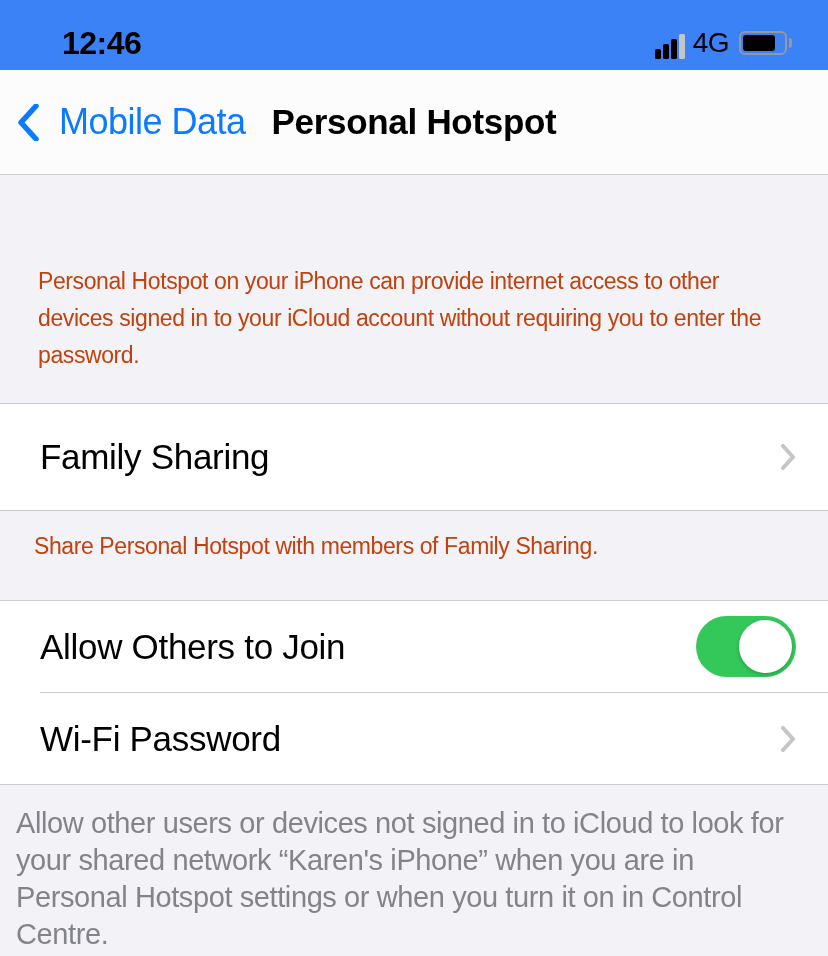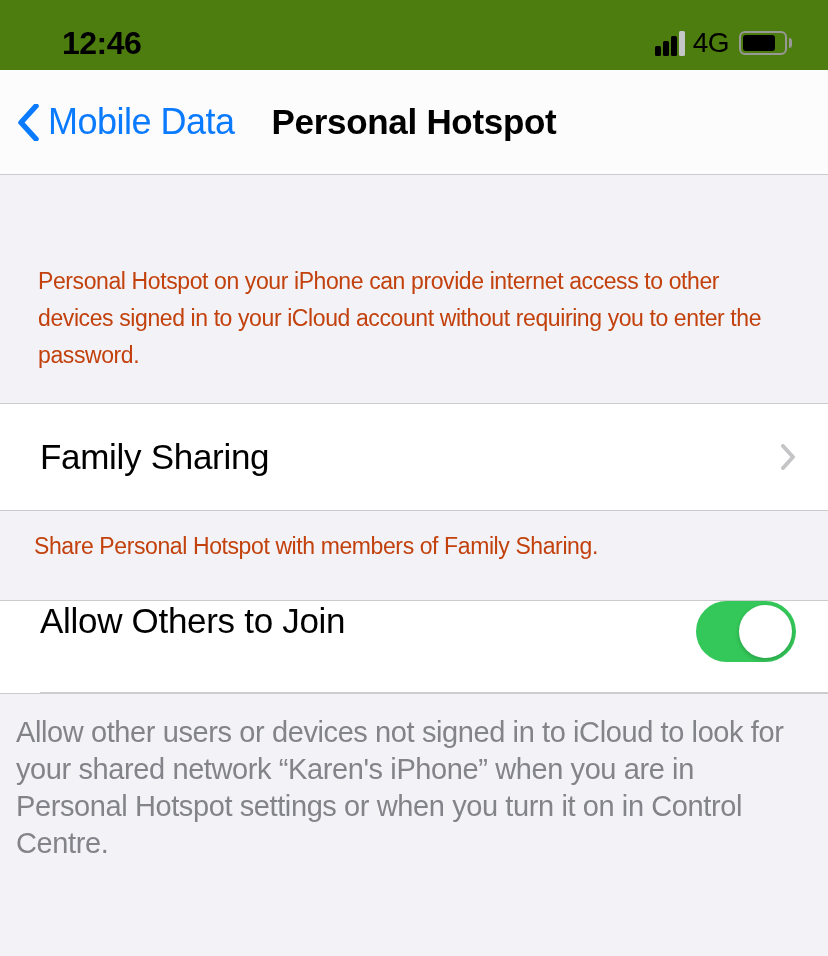--- a/index.html
+++ b/index.html
@@ -9,35 +9,34 @@
       -webkit-font-smoothing: antialiased;
     }
     body {
       font-family: -apple-system, BlinkMacSystemFont, "Helvetica Neue", Helvetica, Arial, sans-serif;
       background: #f2f2f7;
       width: 828px;
       height: 956px;
       overflow: hidden;
     }
     .status-bar {
-      background: #4d7c0f;
+      background: #3b82f6;
       height: 70px;
       display: flex;
       align-items: center;
       justify-content: space-between;
       padding: 16px 36px 0 62px;
     }
     .status-time {
       font-size: 32px;
       font-weight: 600;
       letter-spacing: -0.5px;
     }
     .status-right {
       display: flex;
-      align-items: center;
       gap: 6px;
     }
     .cellular-signal {
       display: flex;
       align-items: flex-end;
       gap: 2px;
       margin-right: 2px;
     }
     .cellular-bar {
       width: 6px;
@@ -84,21 +83,21 @@
       height: 105px;
       border-bottom: 1px solid #cccccf;
       display: flex;
       align-items: center;
       position: relative;
     }
     .back-button {
       display: flex;
       align-items: center;
       padding-left: 17px;
-      gap: 9px;
+      gap: 20px;
     }
     .back-chevron {
       width: 22px;
       height: 37px;
     }
     .back-label {
       color: #0a7aff;
       font-size: 36px;
       letter-spacing: -0.5px;
     }
@@ -145,21 +144,21 @@
     }
     .group-wrapper {
       background: #fff;
       border-top: 1px solid #cccccf;
       border-bottom: 1px solid #cccccf;
     }
     .group-row {
       height: 91px;
       padding: 0 32px 0 40px;
       display: flex;
-      align-items: flex-start;
+      align-items: center;
       justify-content: space-between;
     }
     .group-divider {
       margin-left: 40px;
       height: 1px;
       background: #cccccf;
     }
     .toggle {
       width: 100px;
       height: 61px;
@@ -230,16 +229,22 @@
 
 <div class="row-group">
   <div class="group-wrapper">
     <div class="group-row">
       <span class="row-label">Allow Others to Join</span>
       <div class="toggle">
         <div class="toggle-knob"></div>
       </div>
     </div>
     <div class="group-divider"></div>
+    <div class="group-row">
+      <span class="row-label">Wi-Fi Password</span>
+      <svg class="chevron-right" viewBox="0 0 15 26" fill="none">
+        <path d="M2 2 L12 13 L2 24" stroke="#c5c5c7" stroke-width="4" stroke-linecap="round" stroke-linejoin="round"></path>
+      </svg>
+    </div>
   </div>
 </div>
 
 <div class="footer-description">Allow other users or devices not signed in to iCloud to look for your shared network “Karen's iPhone” when you are in Personal Hotspot settings or when you turn it on in Control Centre.</div>
 
 </body></html>

